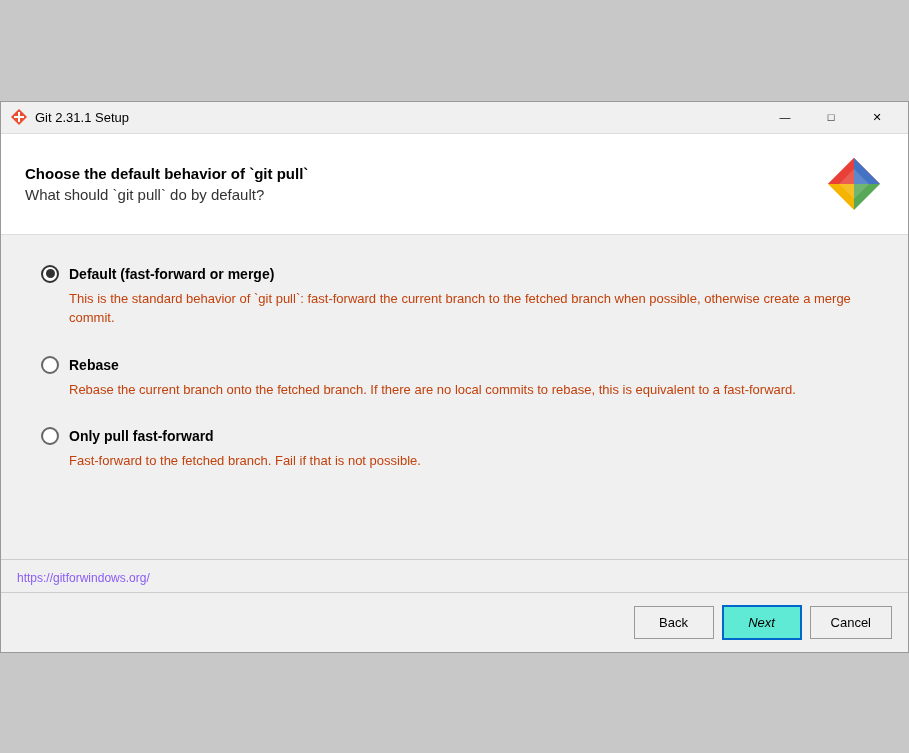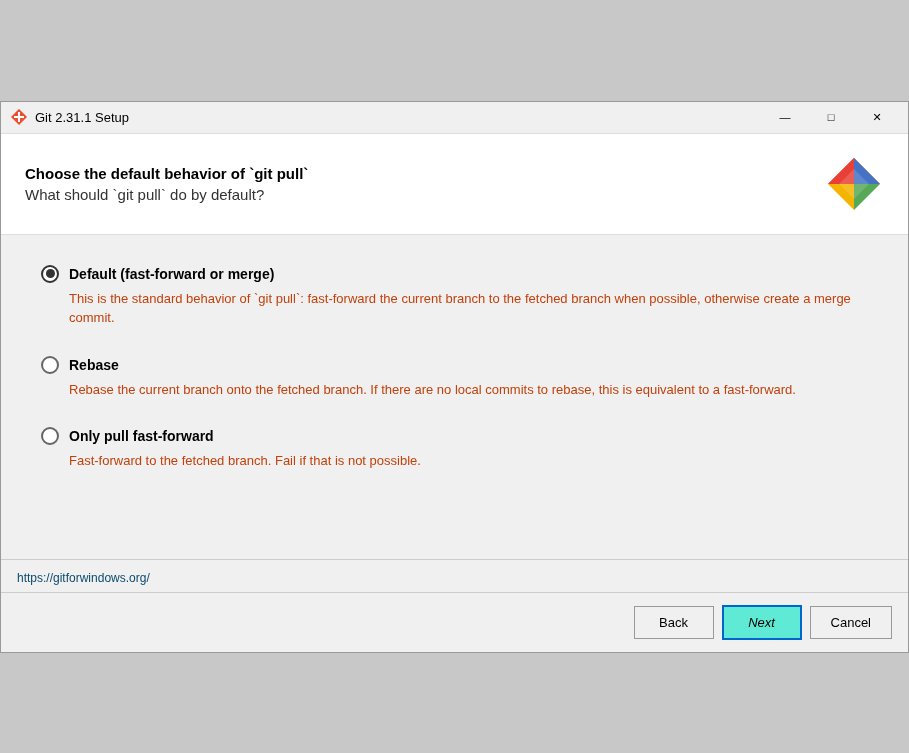--- a/index.html
+++ b/index.html
@@ -175,21 +175,21 @@
       flex-shrink: 0;
     }
 
     .footer-link-bar {
       padding: 8px 16px 6px 16px;
       border-bottom: 1px solid #ccc;
     }
 
     .footer-link {
       font-size: 12px;
-      color: #0c4a6e;
+      color: #8b5cf6;
       text-decoration: none;
     }
 
     .footer-buttons {
       display: flex;
       justify-content: flex-end;
       align-items: center;
       padding: 12px 16px;
       gap: 8px;
       margin-left: 32px;

